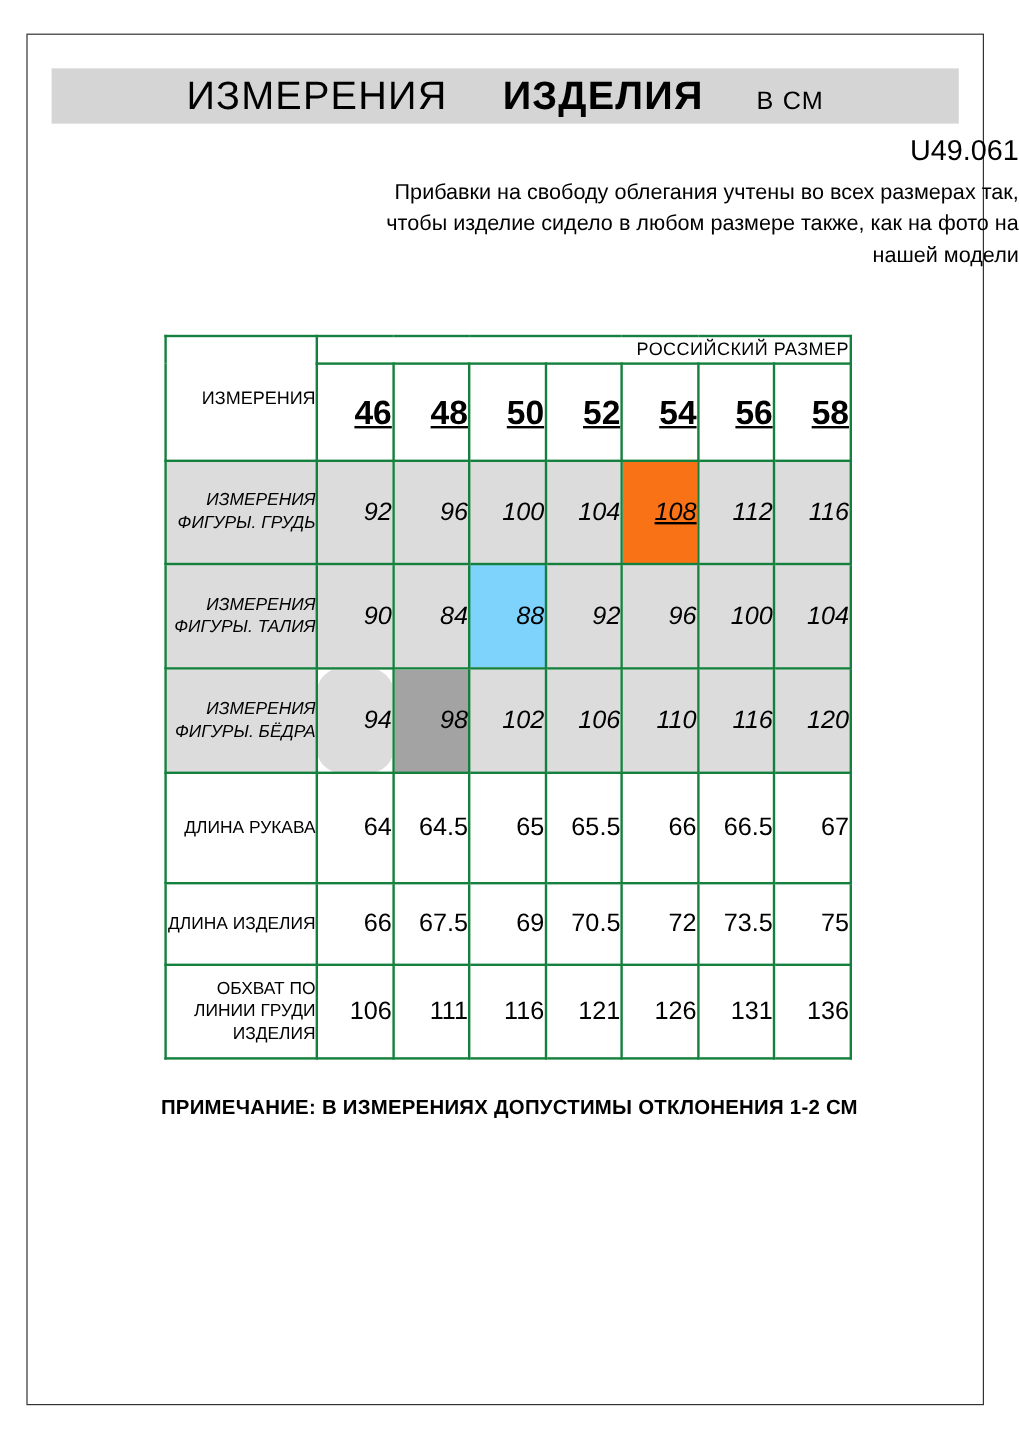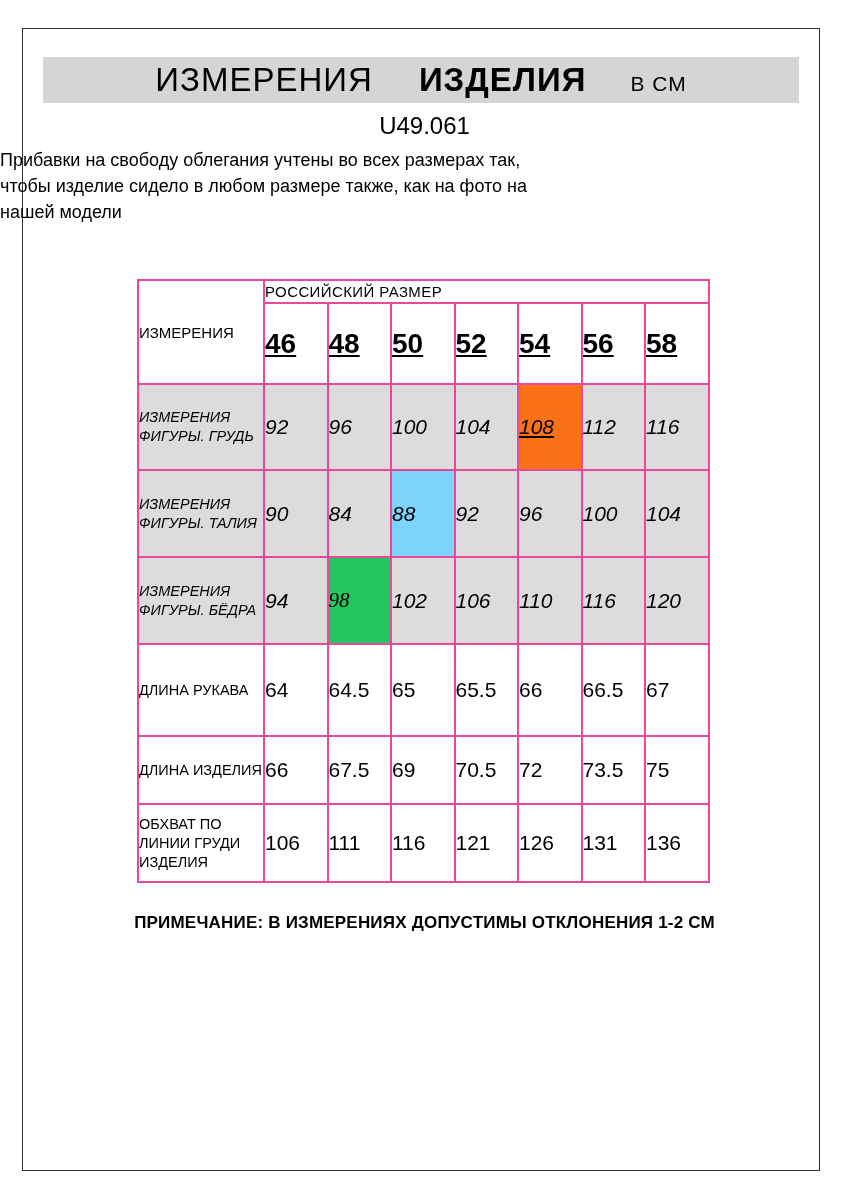--- a/index.html
+++ b/index.html
@@ -12,32 +12,32 @@
     border:1.5px solid #333;box-sizing:border-box;
   }
   .header-band{
     position:absolute;left:43px;top:57px;width:756px;height:46px;
     background:#d5d5d5;text-align:center;line-height:46px;white-space:nowrap;
   }
   .t1{font-size:33px;letter-spacing:1px;}
   .t2{font-size:33px;font-weight:700;letter-spacing:1px;margin-left:46px;}
   .t3{font-size:21px;margin-left:44px;letter-spacing:1px;}
   .code{
-    position:absolute;top:112px;left:0;width:100%;text-align:center;font-size:24px;
+    position:absolute;top:112px;left:0;width:100%;text-align:right;font-size:24px;
   }
   .desc{
-    position:absolute;top:147px;left:0;width:100%;text-align:left;
+    position:absolute;top:147px;left:0;width:100%;text-align:right;
     font-size:18px;line-height:26px;white-space:pre-line;
   }
   table.size-table{
     position:absolute;left:137px;top:279px;width:571px;
     border-collapse:collapse;table-layout:fixed;
   }
   table.size-table td{
-    border:2px solid #ec4899;text-align:left;vertical-align:middle;padding:0;overflow:hidden;
+    border:2px solid #15803d;text-align:right;vertical-align:middle;padding:0;overflow:hidden;
   }
   td.corner{font-size:15px;}
   td.group{font-size:15px;letter-spacing:0.4px;}
   td.size{font-size:28px;font-weight:700;text-decoration:underline;}
   td.label{font-size:14.5px;line-height:19px;white-space:pre-line;}
   td.val{font-size:21px;}
   tr.shaded td{font-style:italic;}
   .note{
     position:absolute;top:913px;left:0;width:100%;text-align:center;
     font-size:17px;font-weight:700;letter-spacing:0.2px;
@@ -99,22 +99,22 @@
         <td class="val" style="background: rgb(220, 220, 220);">84</td>
         <td class="val" style="background: #7dd3fc;">88</td>
         <td class="val" style="background: rgb(220, 220, 220);">92</td>
         <td class="val" style="background: rgb(220, 220, 220);">96</td>
         <td class="val" style="background: rgb(220, 220, 220);">100</td>
         <td class="val" style="background: rgb(220, 220, 220);">104</td>
       </tr>
       <tr class="shaded" style="height:87px">
         <td class="label" style="background: rgb(220, 220, 220);">ИЗМЕРЕНИЯ
 ФИГУРЫ. БЁДРА</td>
-        <td class="val" style="background: rgb(220, 220, 220);">94</td>
-        <td class="val" style="background: #22c55e; font-family: Liberation Serif, serif;">98</td>
+        <td class="val" style="background: rgb(220, 220, 220); border-radius: 20px;">94</td>
+        <td class="val" style="background: #a3a3a3;">98</td>
         <td class="val" style="background: rgb(220, 220, 220);">102</td>
         <td class="val" style="background: rgb(220, 220, 220);">106</td>
         <td class="val" style="background: rgb(220, 220, 220);">110</td>
         <td class="val" style="background: rgb(220, 220, 220);">116</td>
         <td class="val" style="background: rgb(220, 220, 220);">120</td>
       </tr>
       <tr class="" style="height:92px">
         <td class="label">ДЛИНА РУКАВА</td>
         <td class="val">64</td>
         <td class="val">64.5</td>

